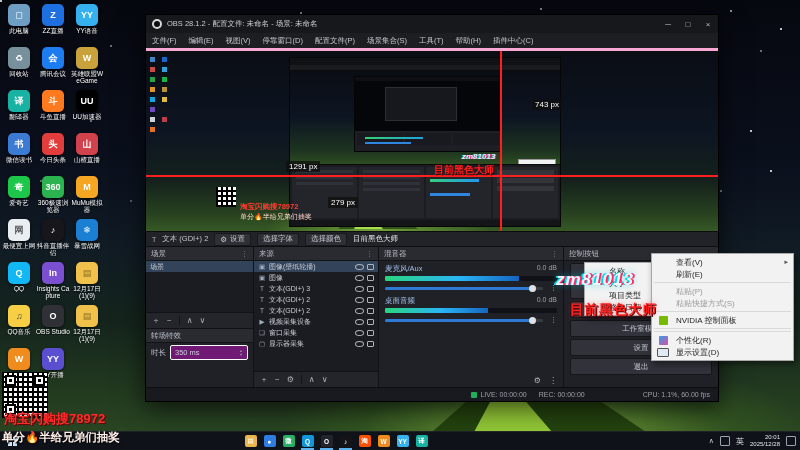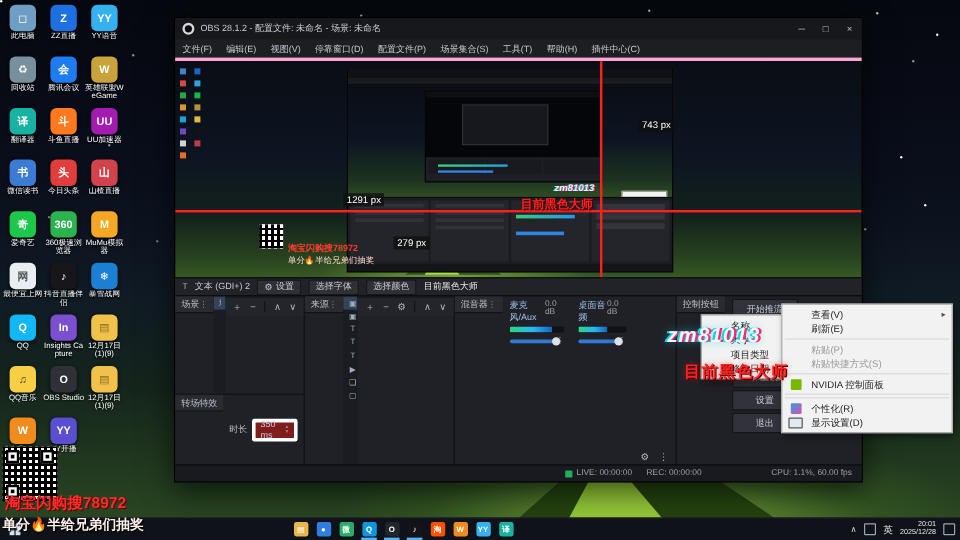--- a/index.html
+++ b/index.html
@@ -81,41 +81,41 @@
     background-image:repeating-linear-gradient(0deg,#000 0 2px,transparent 2px 5px),repeating-linear-gradient(90deg,#000 0 2px,#fff 2px 5px)}
   .mini-ad1{position:absolute;left:94px;top:151px;font-size:7.5px;color:#ff3b30;font-weight:bold;z-index:8;white-space:nowrap}
   .mini-ad2{position:absolute;left:94px;top:161px;font-size:7px;color:#ffd9c9;z-index:8;white-space:nowrap}
   
   .propsbar{height:14px;background:#222328;border-top:1px solid #0d0d10;display:flex;align-items:center;gap:6px;padding:0 6px;font-size:7.5px;color:#c3c8cf;flex:none}
   .pb-icon{font-size:7px;color:#9fb0bd}
   .pb-btn{background:#2f3036;border:1px solid #17181c;border-radius:2px;padding:0 5px;height:11px;display:flex;align-items:center;gap:3px;white-space:nowrap}
   .pb-text{color:#e3e6ea;white-space:nowrap}
   
   .docks{flex:1;display:flex;background:#101114;gap:1px;border-top:1px solid #0d0d10;min-height:0}
-  .dock{background:#202127;display:flex;flex-direction:row;min-width:0;box-sizing:border-box}
+  .dock{background:#202127;display:flex;flex-direction:column;min-width:0;box-sizing:border-box}
   .dock-left{width:107px;display:flex;flex-direction:column;gap:1px;flex:none}
   .dock-left .scenes{flex:1}
   .dock-left .trans{height:58px;flex:none}
   .dock-sources{width:124px;flex:none}
   .dock-mixer{width:184px;flex:none}
   .dock-controls{flex:1}
   .dock-h{height:13px;background:#292b31;display:flex;align-items:center;justify-content:space-between;padding:0 5px;font-size:7.5px;color:#b9bec6;border-bottom:1px solid #121316;flex:none}
   .dock-h .dots{color:#8a8f97;font-size:7px}
   .list{flex:1;background:#1b1c21;overflow:hidden;min-height:0}
   .srow{height:11px;display:flex;align-items:center;gap:3px;padding:0 4px;font-size:7px;color:#c9ced6}
   .srow.selected{background:#33435a}
   .srow .ic{width:8px;color:#9fb0bd;font-size:6.5px;text-align:center;flex:none}
   .srow .nm{flex:1;white-space:nowrap;overflow:hidden}
   .i-eye{width:7px;height:4px;border:1px solid #aeb4bc;border-radius:50%;flex:none}
   .i-lock{width:5px;height:4px;border:1px solid #aeb4bc;border-radius:1px;flex:none}
   .tbar{height:15px;background:#24252b;border-top:1px solid #121316;display:flex;align-items:center;gap:7px;padding:0 6px;font-size:8px;color:#aeb4bc;flex:none}
   .tbar .tsep{width:1px;height:9px;background:#121316}
   .combo{margin:2px 5px 0;height:13px;background:#26272d;border:1px solid #121316;border-radius:2px;display:flex;align-items:center;justify-content:space-between;padding:0 4px;font-size:7.5px;color:#c9ced6}
   .durrow{display:flex;align-items:center;gap:4px;padding:2px 5px;font-size:7.5px;color:#b9bec6}
-  .spin{flex:1;height:13px;background:#7f1d1d;border:3px solid #ffffff;border-radius:2px;display:flex;align-items:center;justify-content:space-between;padding:0 4px;color:#c9ced6}
+  .spin{flex:1;height:13px;background:#701a75;border:1px solid #ffffff;border-radius:2px;display:flex;align-items:center;justify-content:space-between;padding:0 4px;color:#c9ced6}
   .spin .ud{display:flex;flex-direction:column;font-size:4px;line-height:4px;color:#8a8f97}
   .mx-ch{padding:3px 6px 0}
   .mx-top{display:flex;justify-content:space-between;font-size:7.5px;color:#9fc0e8}
   .mx-db{color:#9aa0a8;font-size:7px}
   .mx-meter{margin-top:2px;height:5px;background:#101116;border-radius:1px;overflow:hidden}
   .mx-meter .fill{height:100%;background:linear-gradient(90deg,#2ad67e 0%,#29b6f6 55%,#1565c0 100%)}
   .mx-slider{margin-top:3px;height:9px;position:relative}
   .mx-track{position:absolute;left:0;right:14px;top:3px;height:3px;background:#3a3c44;border-radius:2px}
   .mx-fill{position:absolute;left:0;top:3px;height:3px;background:#2e7bd6;border-radius:2px}
   .mx-knob{position:absolute;top:1px;width:7px;height:7px;margin-left:-4px;border-radius:50%;background:#dfe3e8}
@@ -228,21 +228,21 @@
     </div>
 
     <div class="dicon">
       <div class="tile" style="background: rgb(255, 122, 30);">
         <span>斗</span>
       </div>
       <div class="dlabel">斗鱼直播</div>
     </div>
 
     <div class="dicon">
-      <div class="tile" style="background: #a21caf;">
+      <div class="tile" style="background: #000000;">
         <span>UU</span>
       </div>
       <div class="dlabel">UU加速器</div>
     </div>
 
     <div class="dicon">
       <div class="tile" style="background: rgb(59, 123, 212);">
         <span>书</span>
       </div>
       <div class="dlabel">微信读书</div>

